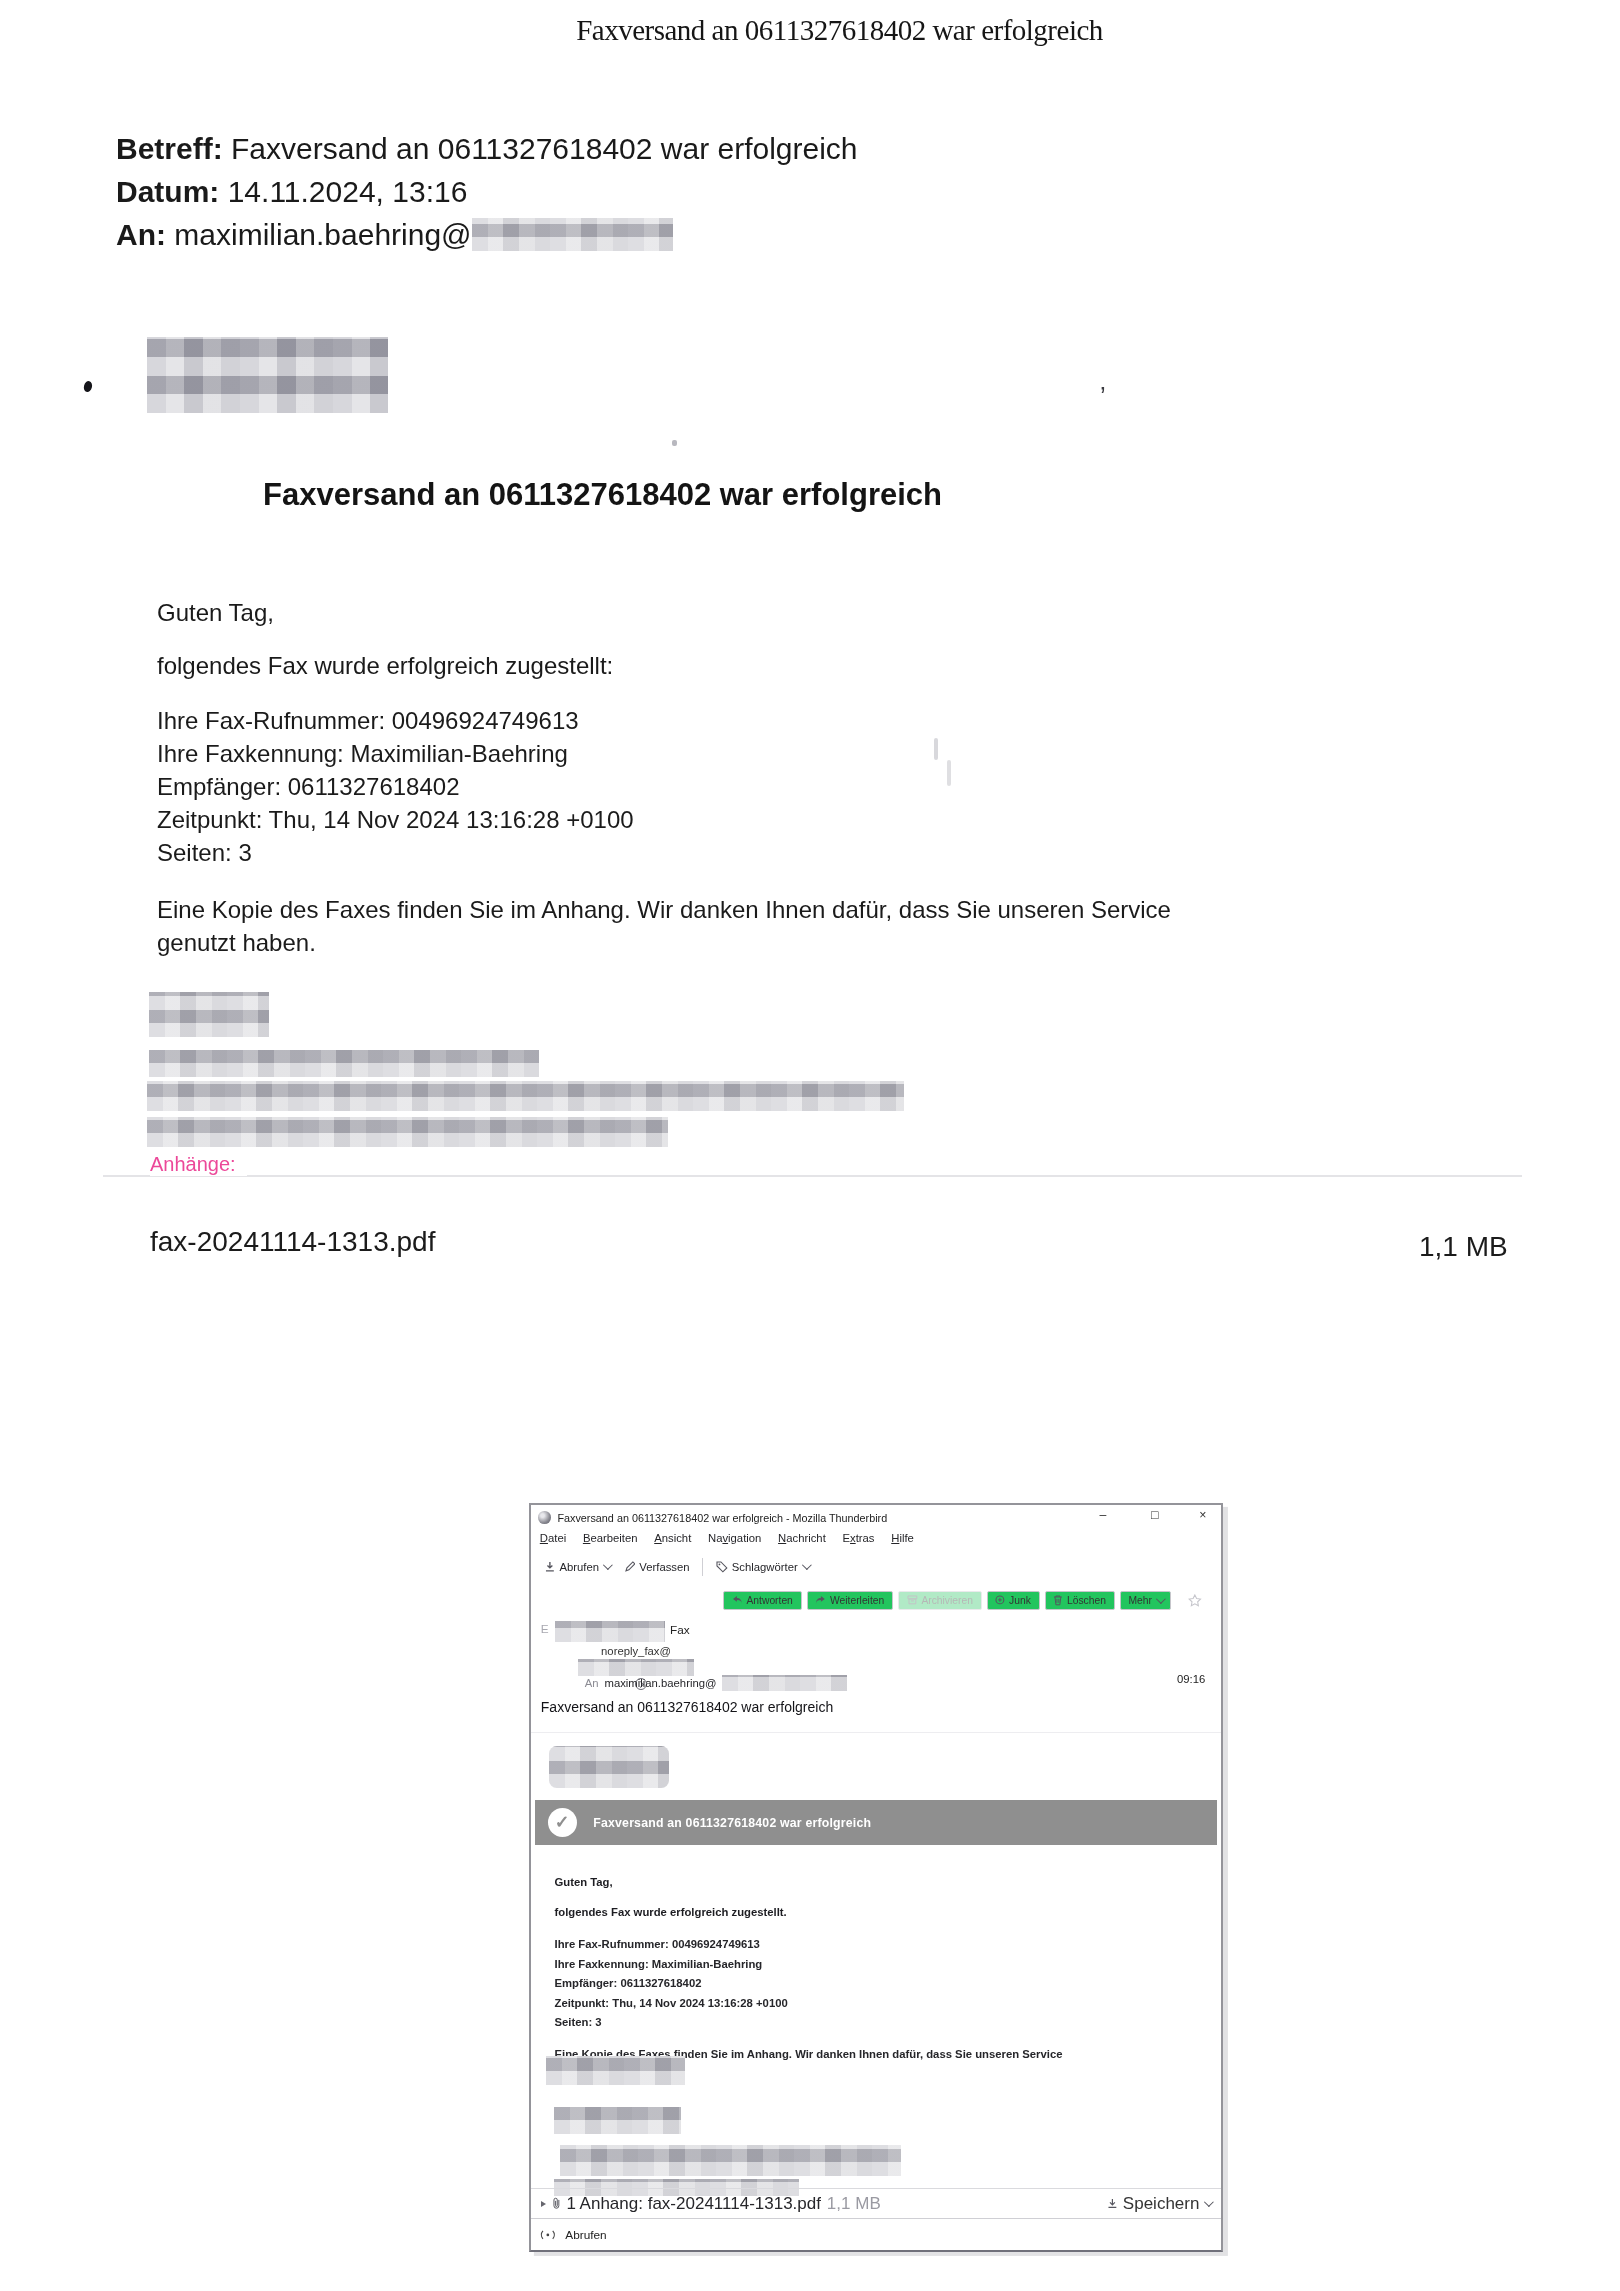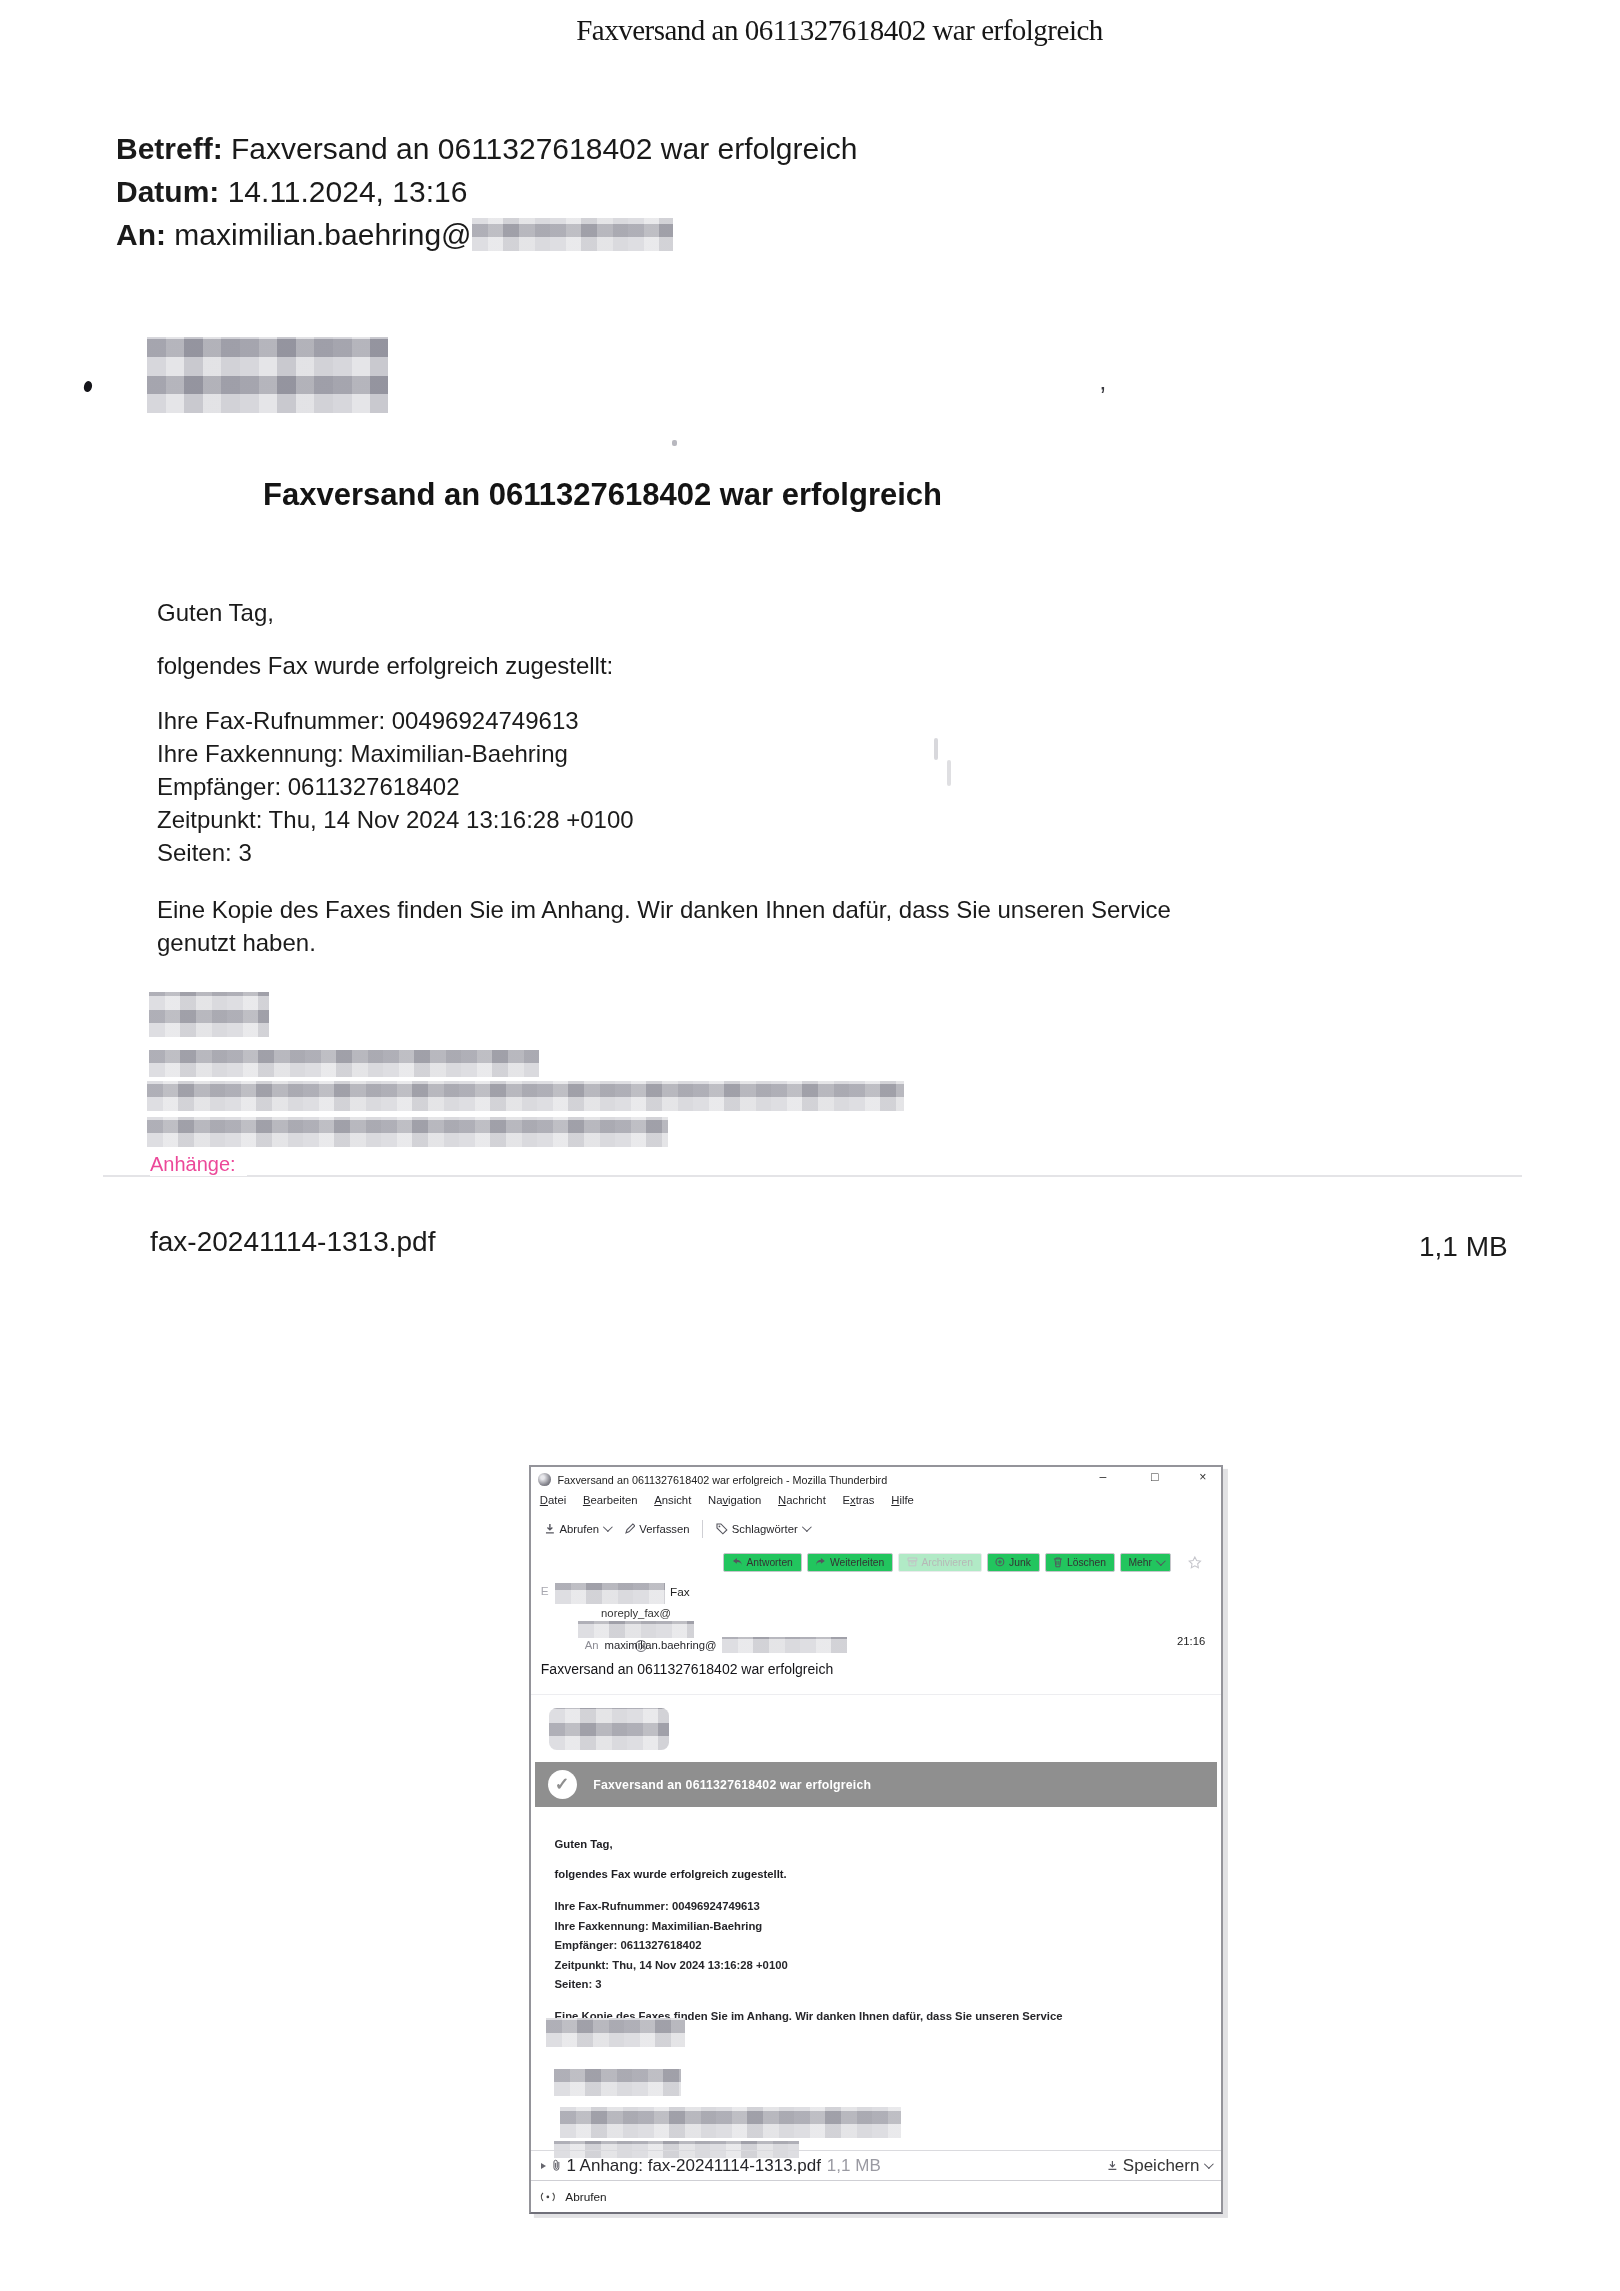--- a/index.html
+++ b/index.html
@@ -52,21 +52,21 @@
   .sig-redact-c { left:147px; top:1081px; width:757px; height:30px; }
   .sig-redact-d { left:147px; top:1117px; width:521px; height:30px; }
 
   .attach-rule  { left:103px; top:1175px; width:1419px; height:2px; background:#e4e4e7; }
   .attach-label { left:150px; top:1153px; font-size:20px; background:#fff; padding-right:11.8px; color:#ec4899; }
   .attach-name  { left:150px; top:1226px; font-size:28px; }
   .attach-size  { left:1419px; top:1231px; font-size:28px; }
 
   
   .tb {
-    left:529px; top:1465px; width:694px; height:749px; background:#fff;
+    left:529px; top:1503px; width:694px; height:749px; background:#fff;
     border:2px solid #94949a; border-bottom:2.9px solid #70707a;
     box-shadow:4.9px 3.9px 0 rgba(150,150,158,.28);
     font-size:11.3px; color:#26262a;
   }
   .tb .px { background-size:auto; }
   .tb-titlebar { position:absolute; top:0; left:0; right:0; height:25.5px; display:flex; align-items:center; padding:0 6.9px; }
   .tb-appicon { width:12.7px; height:12.7px; border-radius:50%;
     background:radial-gradient(circle at 35% 35%, #e8e8ec 15%, #8a8a92 60%, #55555e 100%); }
   .tb-title { margin-left:6.9px; font-size:10.8px; color:#222; }
   .tb-ctrl { position:absolute; top:2.9px; width:21.6px; text-align:center; font-size:12.3px; color:#333; cursor:default; }
@@ -264,21 +264,21 @@
     <div class="tb-hdr-addr">
       <span>noreply_fax@</span>
       <span class="px addr-redact"></span>
       <span class="contact-icon"></span>
     </div>
     <div class="tb-to-row">
       <span class="to-label">An</span>
       <span>maximilian.baehring@</span>
       <span class="px to-redact"></span>
     </div>
-    <span class="tb-time">21:16</span>
+    <span class="tb-time">09:16</span>
     <div class="tb-subject">Faxversand an 0611327618402 war erfolgreich</div>
 
     <div class="tb-body">
       <div class="abs px tb-logo-redact"></div>
 
       <div class="tb-banner">
         <span class="tb-banner-circle">
             <span>✓</span>
           </span>
         <span class="tb-banner-text">Faxversand an 0611327618402 war erfolgreich</span>

